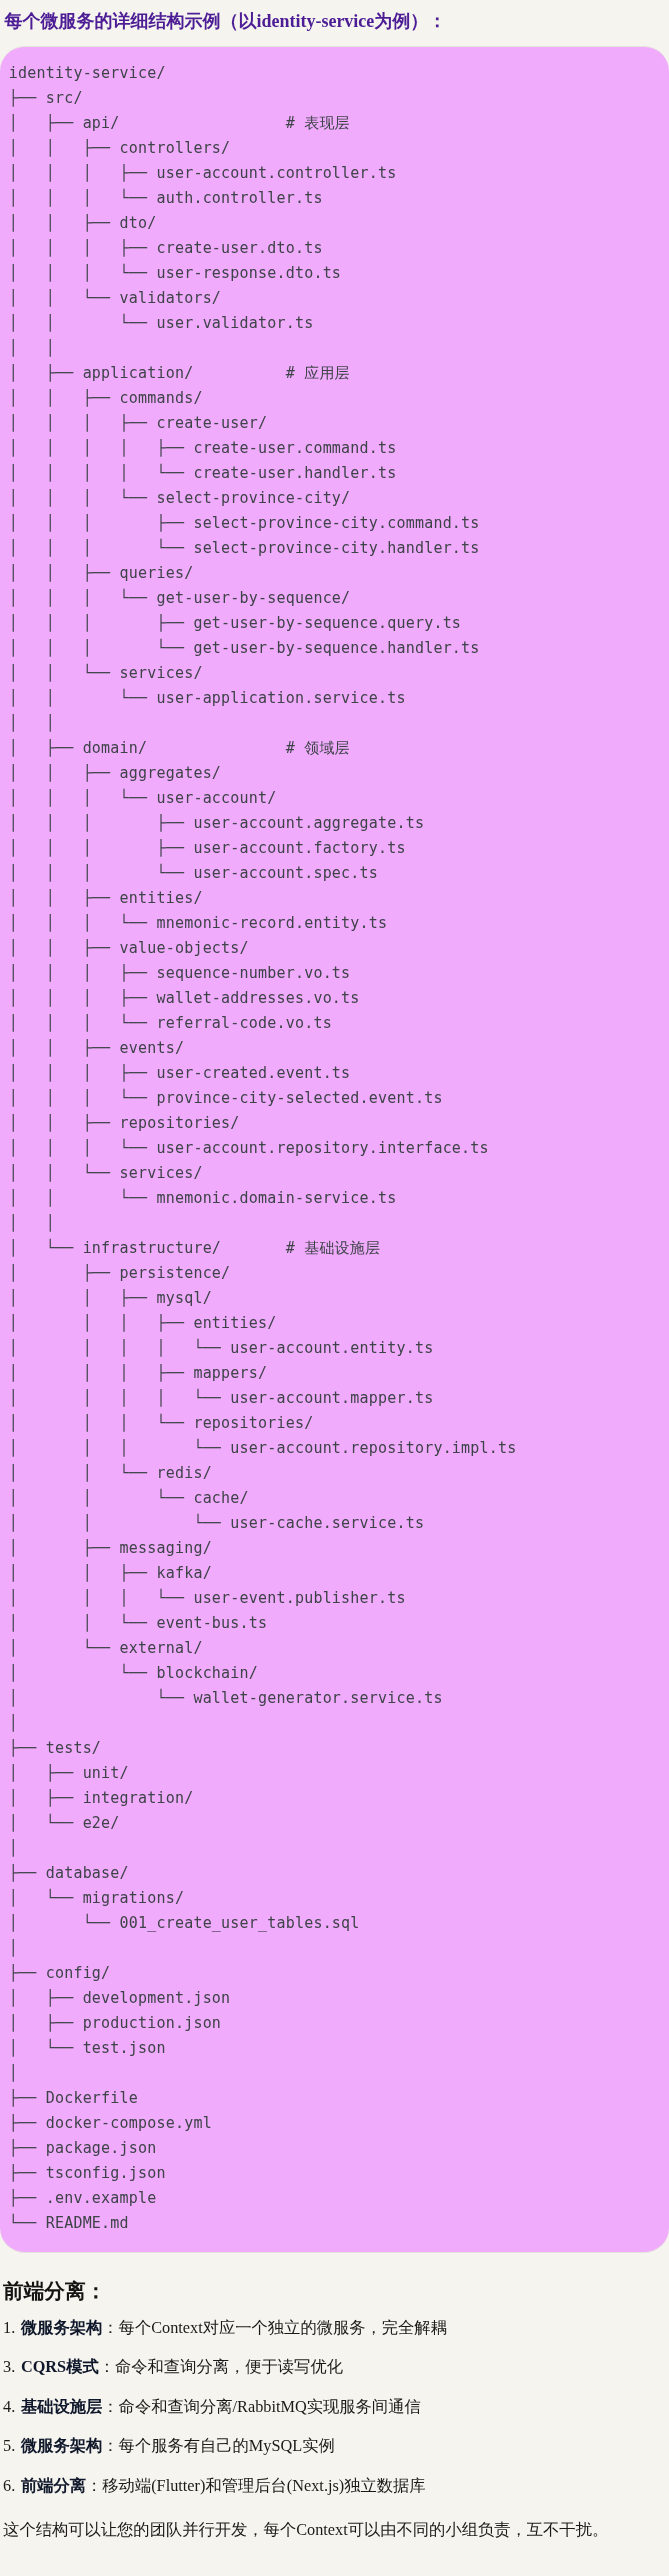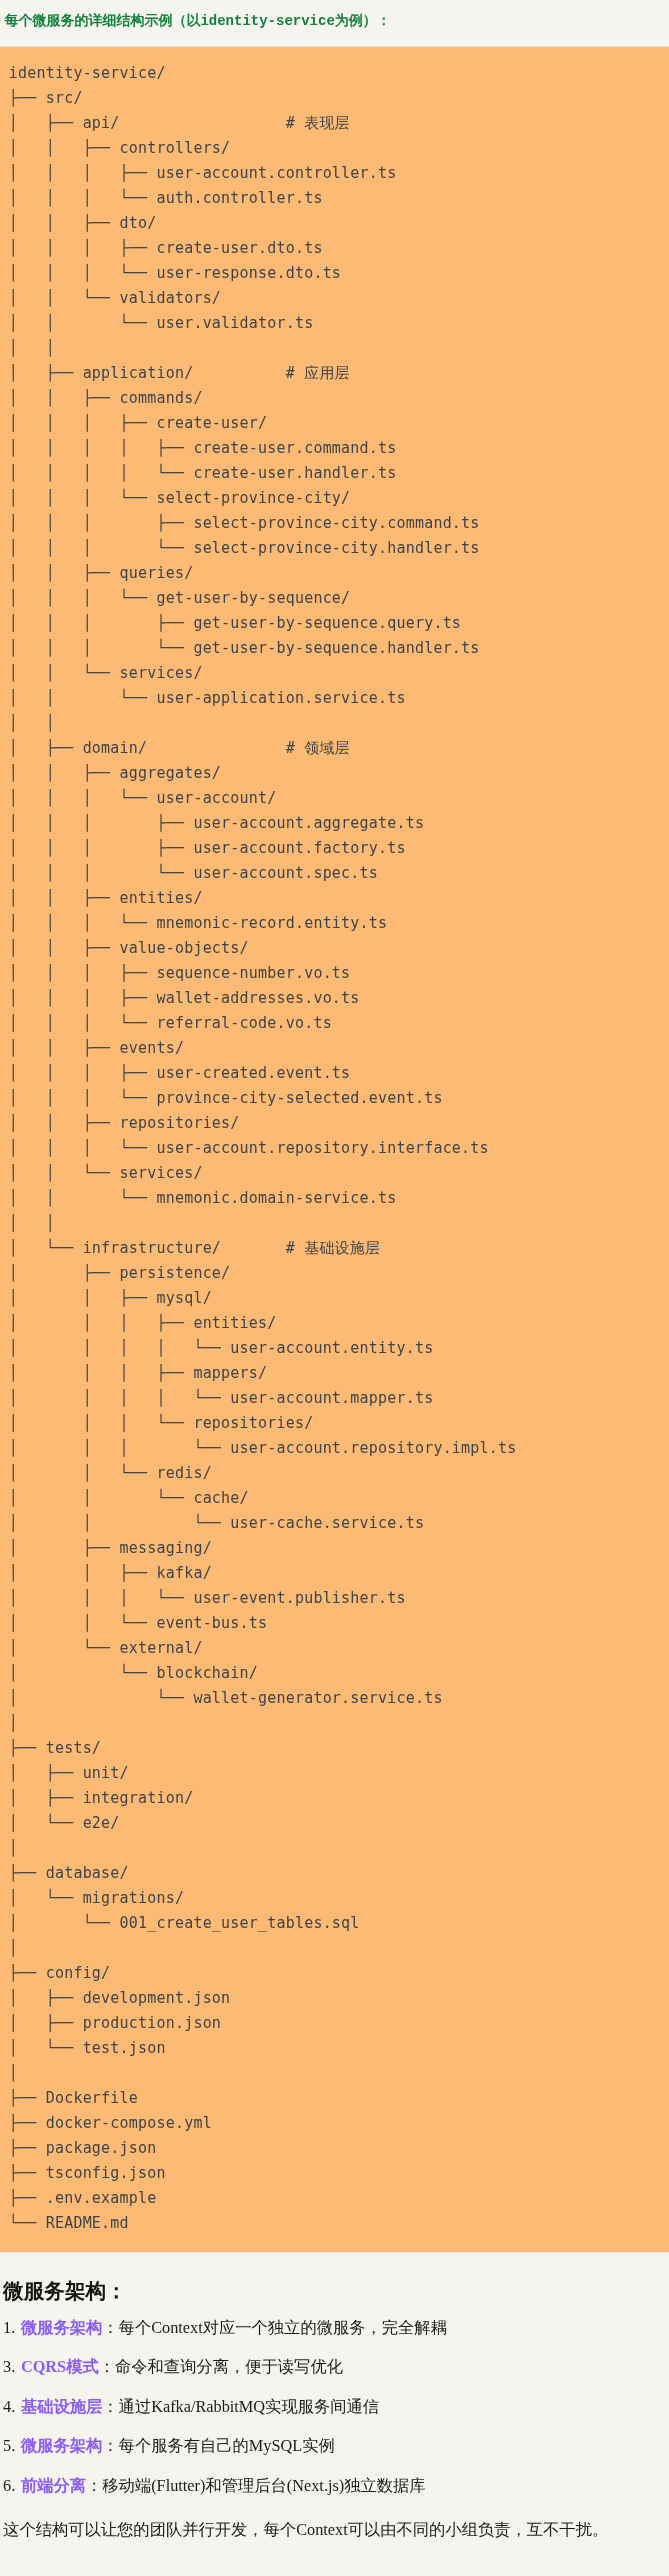--- a/index.html
+++ b/index.html
@@ -11,32 +11,32 @@
     background: #f6f4ef;
     color: #1b1a18;
     font-family: "Liberation Serif", serif;
     -webkit-font-smoothing: antialiased;
   }
   .page {
     width: 669px;
     overflow: hidden;
   }
   .doc-title {
-    font-size: 14px;
+    font-size: 18px;
     font-weight: 700;
     line-height: 27.5px;
     padding: 7.5px 6.3px 11.3px 4.4px;
-    color: #15803d;
-    font-family: Liberation Mono, monospace;
+    color: #4c1d95;
   }
   .code-block {
-    background: #fdba74;
+    background: #f0abfc;
     border-top: 0.6px solid #e5e3dc;
     border-bottom: 0.6px solid #e5e3dc;
     padding: 13.8px 8.8px 16.3px 8.8px;
+    border-radius: 25px;
   }
   .code-block pre {
     margin: 0;
     font-family: "DejaVu Sans Mono", monospace;
     font-size: 15px;
     line-height: 25px;
     letter-spacing: 0.2px;
     color: #3e4348;
     white-space: pre;
   }
@@ -55,21 +55,21 @@
     font-size: 16.3px;
     line-height: 22px;
     margin-bottom: 17.5px;
     color: #1b1a18;
   }
   .note-item .num {
     margin-right: 5.6px;
   }
   .note-item strong {
     font-weight: 700;
-    color: #8b5cf6;
+    color: #0f172a;
   }
   .closing {
     font-size: 16.3px;
     line-height: 22px;
     margin-top: 22.5px;
     padding-bottom: 17.5px;
     color: #1b1a18;
   }
 </style>
 </head>
@@ -164,33 +164,33 @@
 ├── Dockerfile
 ├── docker-compose.yml
 ├── package.json
 ├── tsconfig.json
 ├── .env.example
 └── README.md</pre>
   </div>
 
   <div class="notes">
 
-    <div class="notes-heading">微服务架构：</div>
+    <div class="notes-heading">前端分离：</div>
 
     <div class="note-item">
       <span class="num">1.</span><strong>微服务架构</strong><span>：</span><span>每个Context对应一个独立的微服务，完全解耦</span>
     </div>
 
 
     <div class="note-item">
       <span class="num">3.</span><strong>CQRS模式</strong><span>：</span><span>命令和查询分离，便于读写优化</span>
     </div>
 
     <div class="note-item">
-      <span class="num">4.</span><strong>基础设施层</strong><span>：</span><span>通过Kafka/RabbitMQ实现服务间通信</span>
+      <span class="num">4.</span><strong>基础设施层</strong><span>：</span><span>命令和查询分离/RabbitMQ实现服务间通信</span>
     </div>
 
     <div class="note-item">
       <span class="num">5.</span><strong>微服务架构</strong><span>：</span><span>每个服务有自己的MySQL实例</span>
     </div>
 
     <div class="note-item">
       <span class="num">6.</span><strong>前端分离</strong><span>：</span><span>移动端(Flutter)和管理后台(Next.js)独立数据库</span>
     </div>
 

